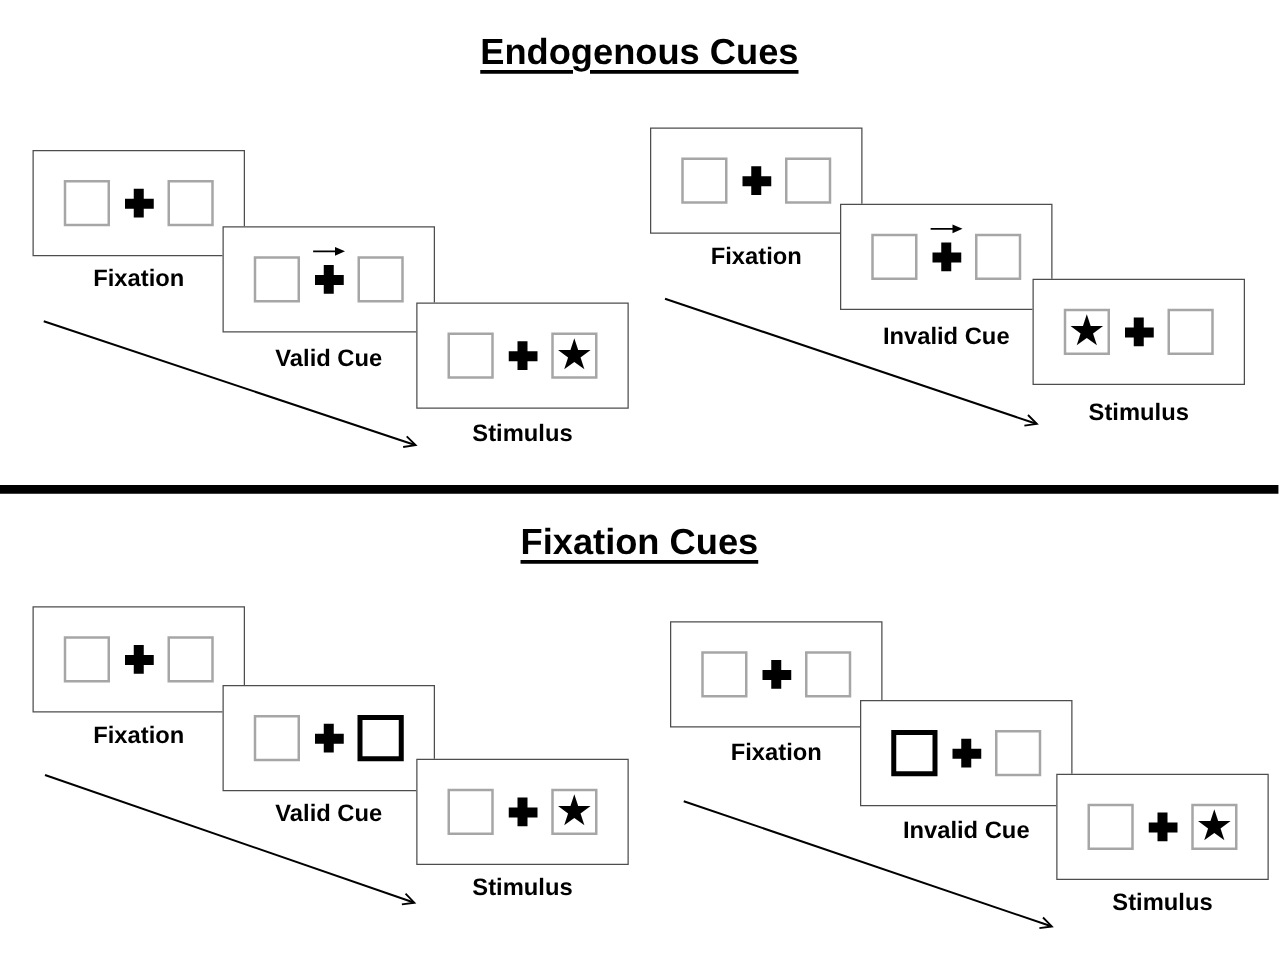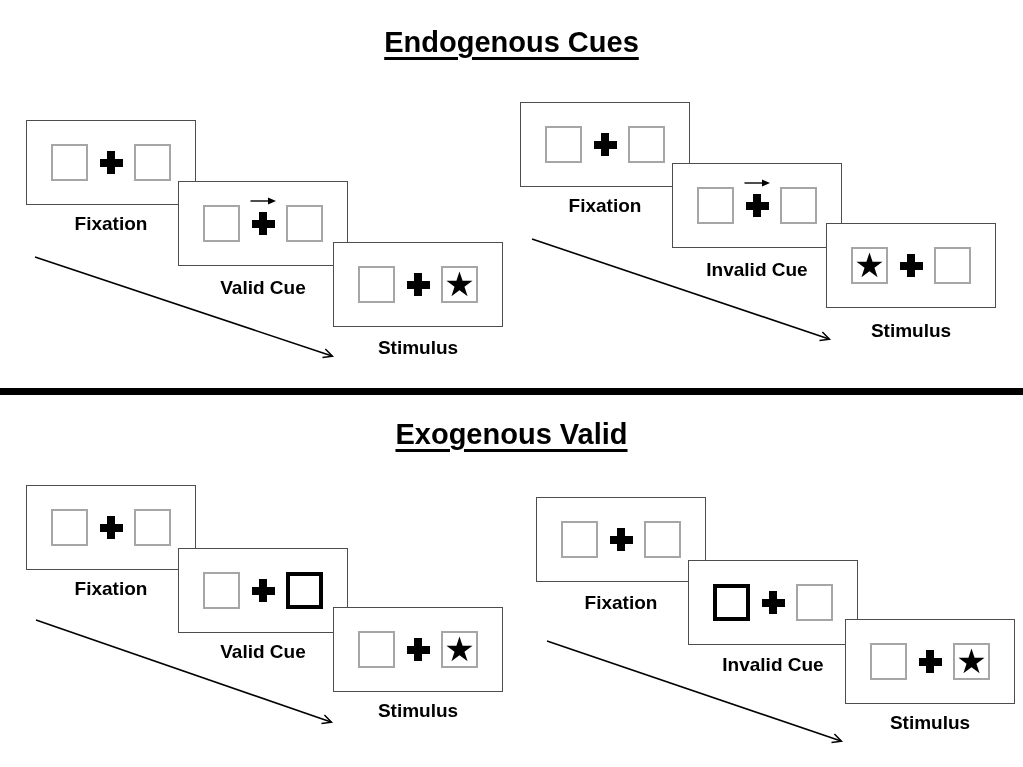--- a/index.html
+++ b/index.html
@@ -132,21 +132,21 @@
     </div>
     <div class="plus-wrap">
         <div class="plus"></div>
       </div>
     <div class="box"></div>
   </div>
   <div class="plabel" style="left:826px; top:320px">Stimulus</div>
 
   <div class="divider"></div>
 
-  <div class="section-title" style="top:418px">Exogenous Valid</div>
+  <div class="section-title" style="top:418px">Fixation Cues</div>
 
   <svg class="tarrow" style="left:31px; top:613px" width="312" height="118">
     <defs>
       <marker id="ah3" markerWidth="13" markerHeight="13" refX="10.5" refY="6.5" orient="auto" markerUnits="userSpaceOnUse">
         <path d="M2,2 L11,6.5 L2,11" fill="none" stroke="#000" stroke-width="1.5"></path>
       </marker>
     </defs>
     <line x1="5" y1="7" x2="300" y2="109" stroke="#000" stroke-width="1.6" marker-end="url(#ah3)"></line>
   </svg>
 

